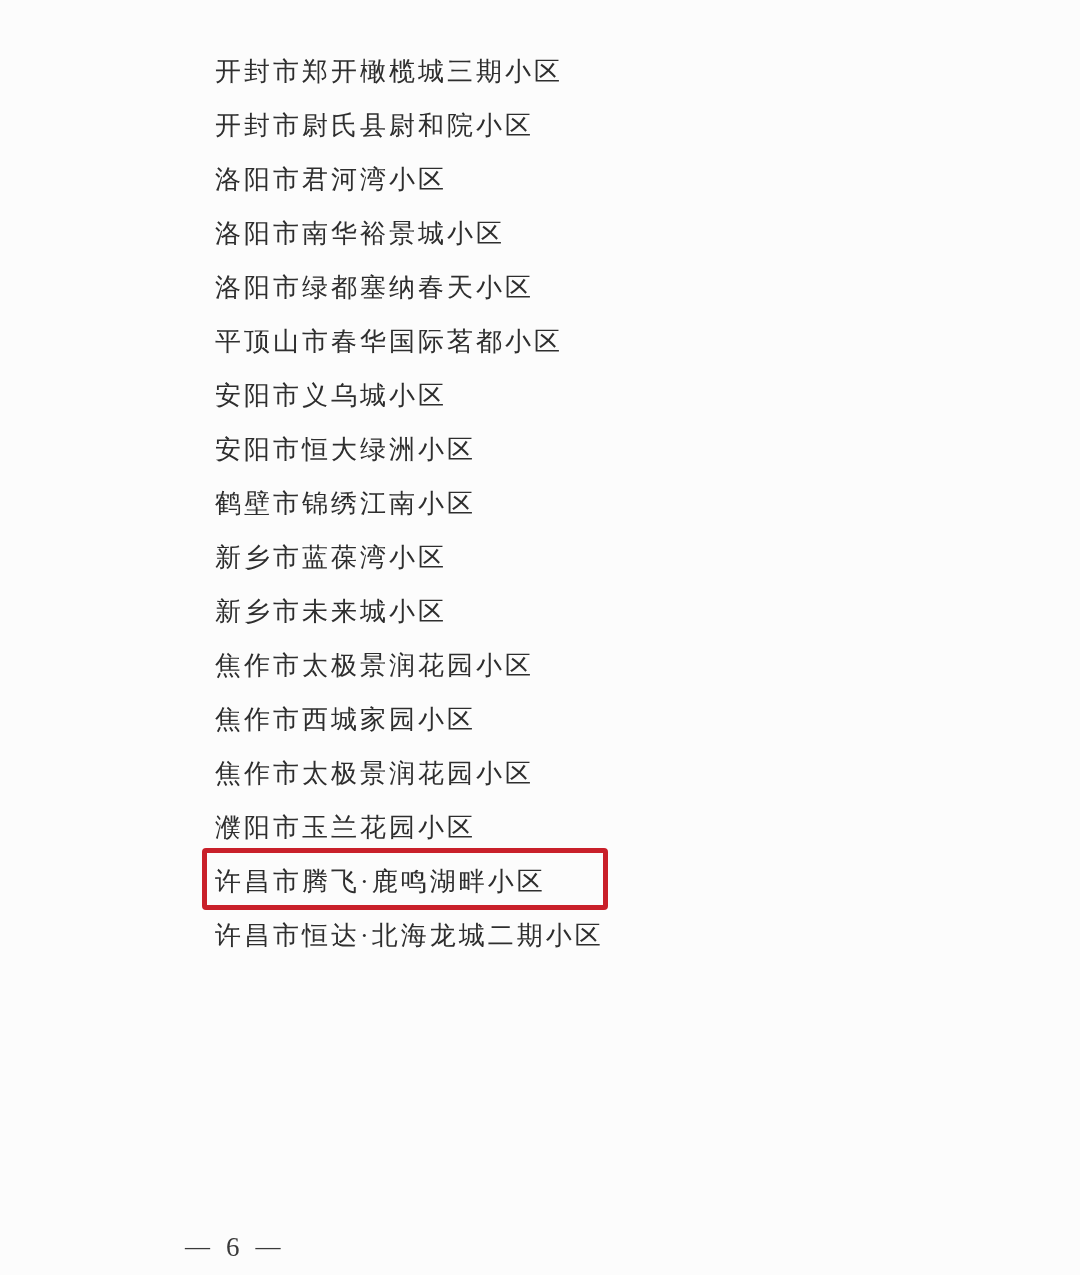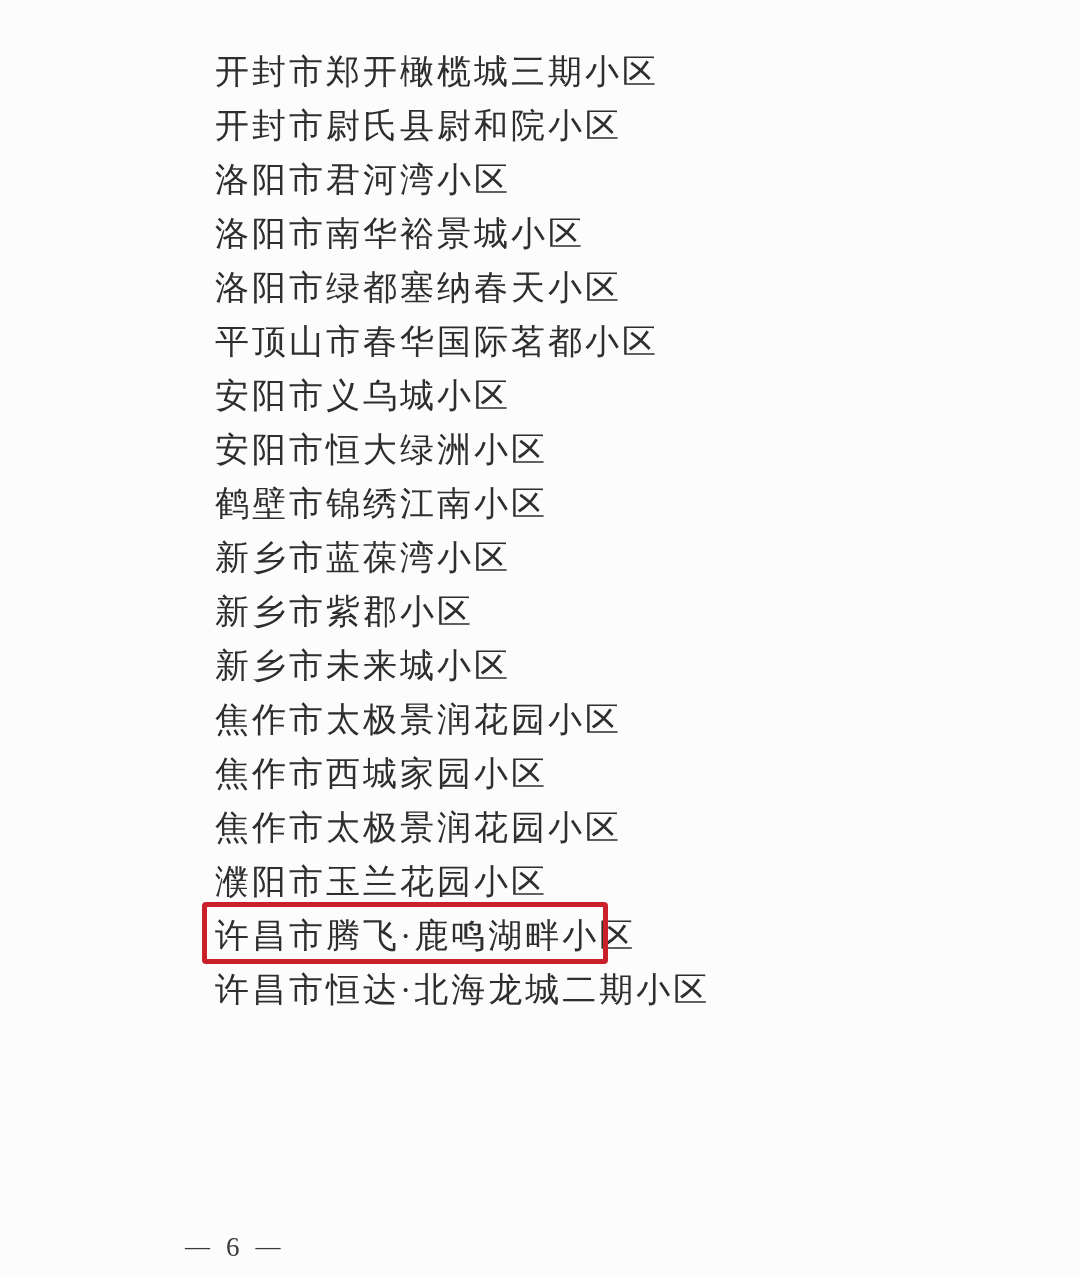--- a/index.html
+++ b/index.html
@@ -23,21 +23,21 @@
     right: 0;
   }
   .row {
     position: relative;
     height: 54px;
     line-height: 54px;
     padding-left: 215px;
     white-space: nowrap;
   }
   .row-text {
-    font-size: 34px;
+    font-size: 26px;
     letter-spacing: 3px;
     color: #2e2e2e;
   }
   .highlight-box {
     position: absolute;
     left: 202px;
     top: -7px;
     width: 406px;
     height: 62px;
     box-sizing: border-box;
@@ -73,21 +73,20 @@
     <div class="row"><span class="row-text">开封市郑开橄榄城三期小区</span></div>
     <div class="row"><span class="row-text">开封市尉氏县尉和院小区</span></div>
     <div class="row"><span class="row-text">洛阳市君河湾小区</span></div>
     <div class="row"><span class="row-text">洛阳市南华裕景城小区</span></div>
     <div class="row"><span class="row-text">洛阳市绿都塞纳春天小区</span></div>
     <div class="row"><span class="row-text">平顶山市春华国际茗都小区</span></div>
     <div class="row"><span class="row-text">安阳市义乌城小区</span></div>
     <div class="row"><span class="row-text">安阳市恒大绿洲小区</span></div>
     <div class="row"><span class="row-text">鹤壁市锦绣江南小区</span></div>
     <div class="row"><span class="row-text">新乡市蓝葆湾小区</span></div>
-    <div class="row"><span class="row-text">新乡市紫郡小区</span></div>
     <div class="row"><span class="row-text">新乡市未来城小区</span></div>
     <div class="row"><span class="row-text">焦作市太极景润花园小区</span></div>
     <div class="row"><span class="row-text">焦作市西城家园小区</span></div>
     <div class="row"><span class="row-text">焦作市太极景润花园小区</span></div>
     <div class="row"><span class="row-text">濮阳市玉兰花园小区</span></div>
     <div class="row">
       <div class="highlight-box"></div>
       <span class="row-text">许昌市腾飞·鹿鸣湖畔小区</span>
     </div>
     <div class="row"><span class="row-text">许昌市恒达·北海龙城二期小区</span></div>

